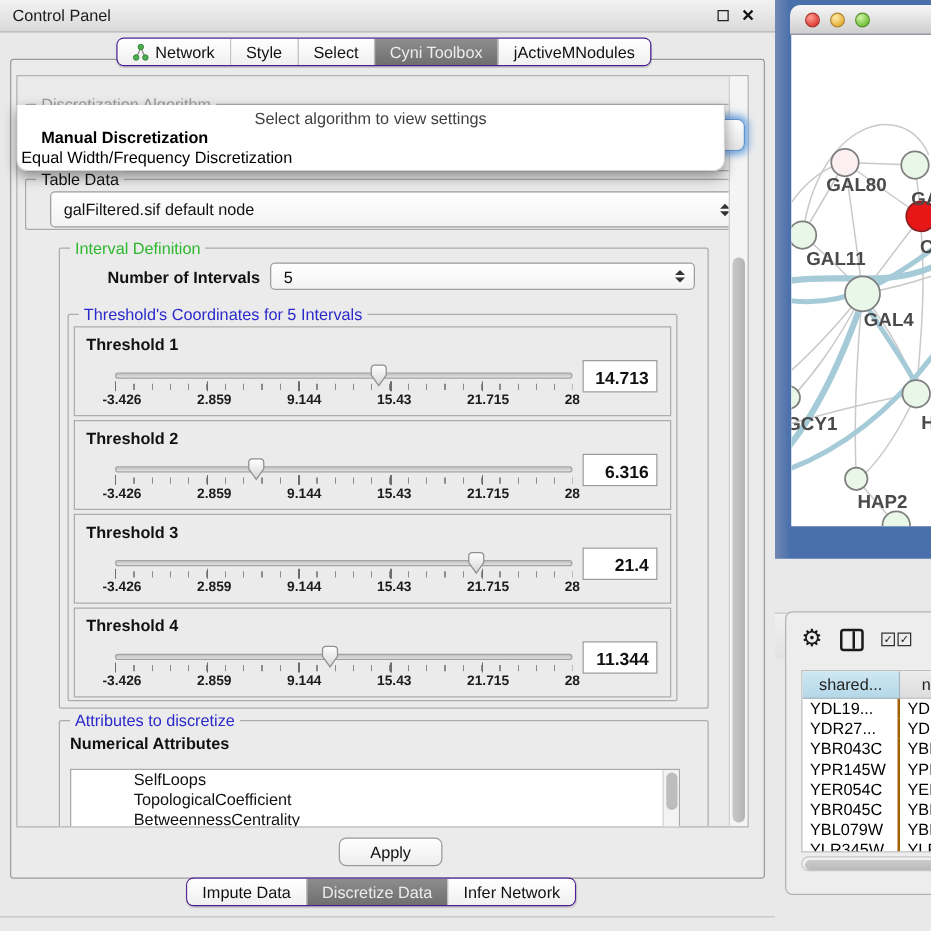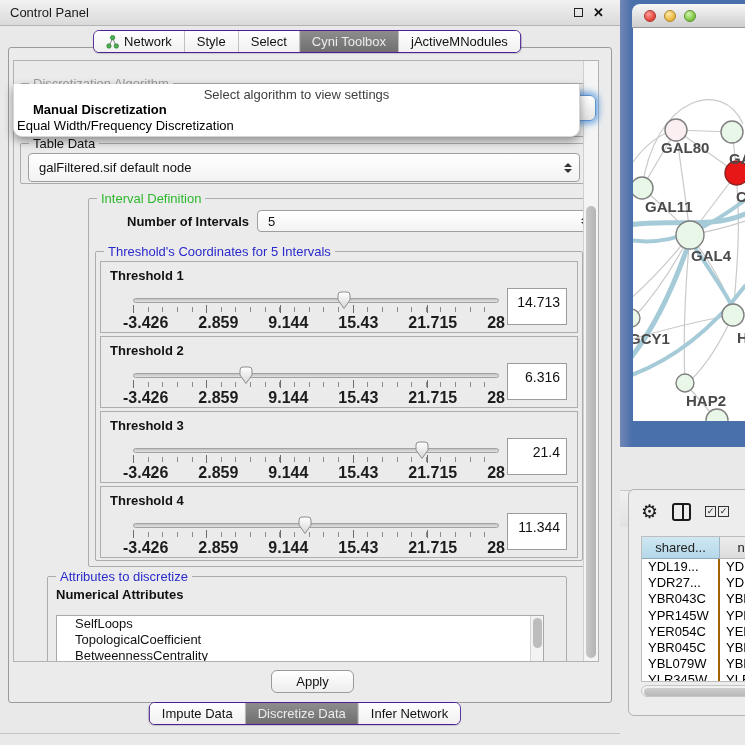--- a/index.html
+++ b/index.html
@@ -72,28 +72,28 @@
   .slider { position:absolute; left:32px; right:78px; top:28px; height:34px; }
   .track { position:absolute; left:0; right:0; top:8px; height:5px; border:1px solid #a2a2a2;
     border-radius:3px; background:linear-gradient(#c2c2c2,#e2e2e2); }
   .thumb-svg { position:absolute; top:1px; width:16px; height:19px; margin-left:-8px; }
   .ticks-minor { position:absolute; left:0; right:0; top:17px; height:5px;
     background-image:repeating-linear-gradient(to right,#8b8b8b 0 1px,transparent 1px 4%); }
   .ticks-major { position:absolute; left:0; right:0; top:15px; height:8px;
     background-image:repeating-linear-gradient(to right,#6d6d6d 0 1px,transparent 1px 20%);
     background-size:calc(100% + 1px) 100%; }
   .scale-row { position:absolute; left:-10px; right:-6px; top:24px; display:flex;
-    justify-content:space-between; font-size:16px; font-weight:bold; color:#1c1c1c; }
-  .thr-value { position:absolute; right:10px; top:26px; width:60px; height:37px; background:#fff;
-    border:1px solid #9c9c9c; font-size:14px; text-align:right; line-height:27px; padding-right:6px; }
+    justify-content:space-between; font-size:11px; font-weight:bold; color:#1c1c1c; }
+  .thr-value { position:absolute; right:10px; top:26px; width:60px; height:26px; background:#fff;
+    border:1px solid #9c9c9c; font-size:14px; text-align:right; line-height:27px; padding-right:6px;font-weight:bold; }
 
   
   #attr-list { position:absolute; left:8px; top:38px; right:22px; height:49px; background:#fff;
     border:1px solid #a8a8a8; overflow:hidden; font-size:13px; }
-  #attr-list .item { padding:0 0 0 18px; line-height:16px; white-space:nowrap; }
+  #attr-list .item { padding:0 0 0 18px; line-height:16px; white-space:nowrap;margin-left:32px; }
   #attr-list .lscroll { position:absolute; right:0; top:0; width:13px; height:100%; background:#f3f3f3; border-left:1px solid #d5d5d5; }
   #attr-list .lthumb { position:absolute; left:2px; top:2px; width:9px; height:30px; border-radius:5px; background:#bdbdbd; }
 
   #apply-btn { position:absolute; left:271px; top:670px; width:83px; height:23px;
     background:linear-gradient(#ffffff,#ededed); border:1px solid #9b9b9b; border-radius:6px;
     font-size:13px; text-align:center; line-height:21px; z-index:4; }
   #cp-bottom-line { position:absolute; left:0; top:733px; width:620px; height:1px; background:#c4c4c4; }
 
   .bold13 { font-weight:bold; font-size:13px; }
 
@@ -182,30 +182,30 @@
   <div id="outer-box"></div>
 
   <div id="scrollpane">
 
     <div class="group" style="left:6px; top:22px; width:567px; height:54px;">
       <span class="group-label g-gray">Discretization Algorithm</span>
     </div>
 
     <div class="group" style="left:6px; top:82px; width:567px; height:41px;">
       <span class="group-label" style="color:#111;">Table Data</span>
-      <div class="combo" style="left:7px; top:9px; width:552px; height:29px;text-align:right;">
+      <div class="combo" style="left:19px; top:9px; width:552px; height:29px;text-align:right;">
         <span>galFiltered.sif default node</span>
         <span class="arrows">
             <i class="up"></i>
             <i class="dn"></i>
           </span>
       </div>
     </div>
 
-    <div class="group" style="left:33px; top:137px; width:520px; height:369px;margin-left:41px;">
+    <div class="group" style="left:33px; top:137px; width:520px; height:369px;">
       <span class="group-label g-green">Interval Definition</span>
 
       <div class="bold13" style="position:absolute; left:38px; top:15px;">Number of Intervals</div>
       <div class="combo" style="left:168px; top:11px; width:340px; height:22px;">
         <span>5</span>
         <span class="arrows">
             <i class="up"></i>
             <i class="dn"></i>
           </span>
       </div>

